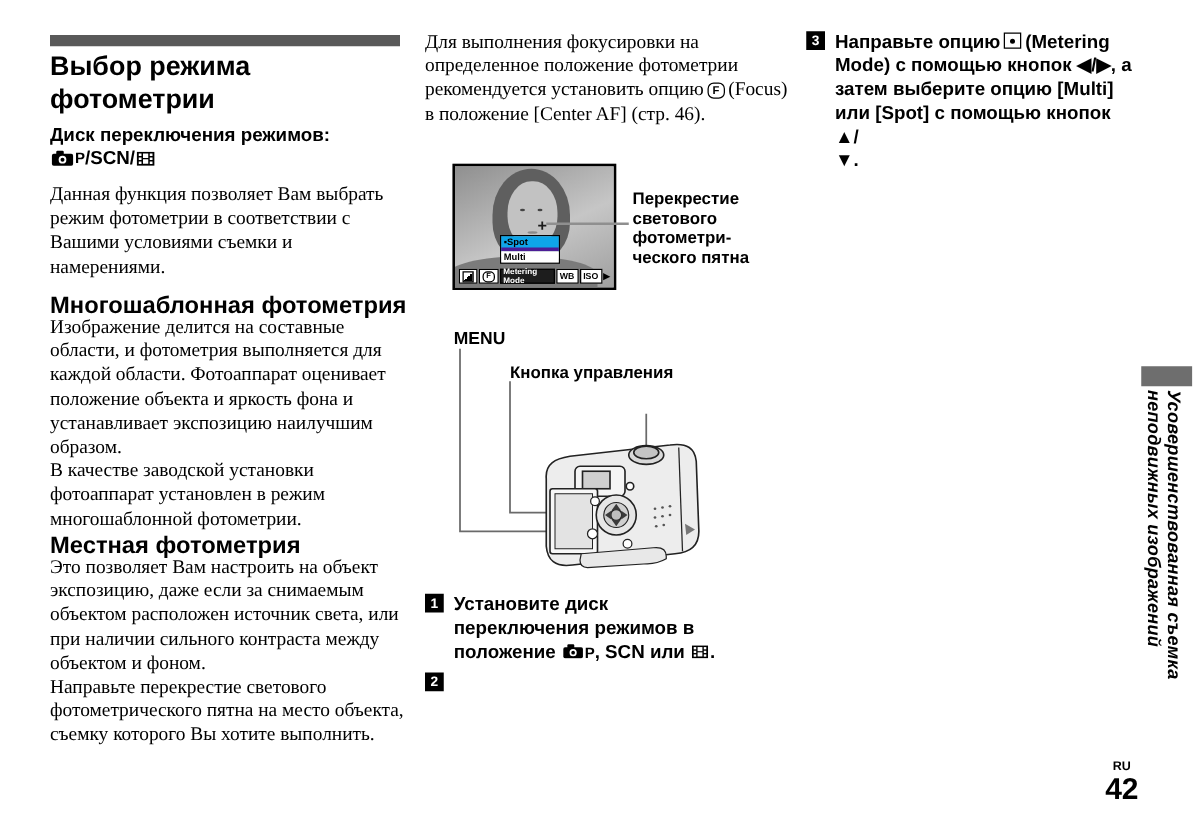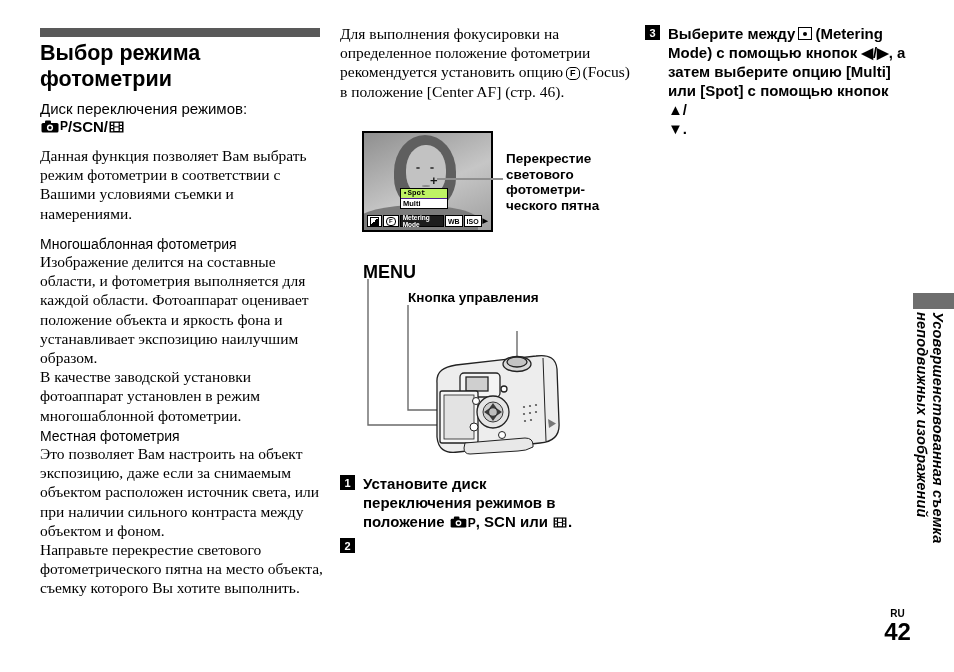--- a/index.html
+++ b/index.html
@@ -4,25 +4,25 @@
 <style>
   html,body{margin:0;padding:0;background:#fff;}
   #page{position:relative;width:954px;height:672px;background:#ffffff;overflow:hidden;
         font-family:"Liberation Sans",sans-serif;color:#000;}
   .pre{white-space:pre-line;}
 
   
   .rule-bar{position:absolute;left:40px;top:28px;width:280px;height:9px;background:#595959;}
   .doc-title{position:absolute;left:40px;top:40px;width:300px;
              font-weight:bold;font-size:21.5px;line-height:26px;}
-  .subhead{position:absolute;left:40px;top:99px;width:300px;font-weight:normal;font-size:15px;line-height:19px;}
+  .subhead{position:absolute;left:40px;top:99px;width:300px;font-weight:bold;font-size:15px;line-height:19px;}
   .subhead-icons{position:absolute;left:40px;top:117px;width:300px;font-weight:bold;font-size:15px;line-height:19px;display:flex;align-items:center;}
   .serif{font-family:"Liberation Serif",serif;font-size:15.5px;line-height:19.2px;}
   .p-intro{position:absolute;left:40px;top:146px;width:284px;}
-  .h3{position:absolute;font-weight:normal;font-size:14px;line-height:17px;width:300px;}
+  .h3{position:absolute;font-weight:bold;font-size:19px;line-height:17px;width:300px;}
   .h3a{left:40px;top:236px;}
   .pa{position:absolute;left:40px;top:252px;width:284px;}
   .h3b{left:40px;top:428px;}
   .pb{position:absolute;left:40px;top:444px;width:284px;}
 
   
   .p-focus{position:absolute;left:340px;top:24px;width:292px;}
   .icon-badge{display:inline-block;border:1px solid #000;border-radius:5px;
               font-weight:bold;font-size:9px;line-height:11px;padding:0 3px;vertical-align:1px;margin:0 3px;
               font-family:"Liberation Sans",sans-serif;}
@@ -31,33 +31,33 @@
 
   .lcd{position:absolute;left:362px;top:131px;width:127px;height:97px;border:2px solid #000;background:#b5b5b5;overflow:hidden;}
   .lcd-photo{position:absolute;inset:0;background:linear-gradient(155deg,#8f8f8f 0%,#c6c6c6 55%,#9f9f9f 100%);}
   .hair{position:absolute;left:30px;top:2px;width:62px;height:74px;border-radius:50% 50% 42% 42%;background:#5f5f5f;}
   .face{position:absolute;left:42px;top:12px;width:40px;height:52px;border-radius:48% 48% 46% 46%;background:#c2c2c2;}
   .eye{position:absolute;width:4px;height:2px;background:#444;border-radius:50%;}
   .mouth{position:absolute;left:58px;top:52px;width:8px;height:2px;background:#8a8a8a;border-radius:50%;}
   .shoulder{position:absolute;left:-6px;top:72px;width:120px;height:30px;border-radius:50% 50% 0 0;background:#7b7b7b;}
   .crosshair{position:absolute;left:66px;top:40px;font-size:13px;font-weight:bold;color:#1a1a1a;}
   .osd-pop{position:absolute;left:36px;top:55px;width:46px;border:1px solid #000;font-weight:bold;font-size:7.5px;line-height:9px;text-align:left;}
-  .osd-pop .row1{background:#bef264;border-bottom:1px solid #4c1d95;padding:0 2px;font-family:Liberation Mono, monospace;}
+  .osd-pop .row1{background:#0ea5e9;border-bottom:3px solid #4c1d95;padding:0 2px;}
   .osd-pop .row2{background:#fff;padding:0 2px;}
   .osd-bar{position:absolute;left:3px;right:3px;bottom:3px;height:12px;display:flex;align-items:stretch;gap:1px;font-weight:bold;}
   .osd-box{border:1px solid #000;background:#fff;display:flex;align-items:center;justify-content:center;font-size:7px;padding:0 2px;}
   .osd-dark{background:#1d1d1d;color:#fff;font-size:6.5px;border:1px solid #000;display:flex;align-items:center;padding:0 2px;}
   .ev-glyph{width:7px;height:7px;border:1px solid #000;background:linear-gradient(135deg,#fff 0 50%,#000 50% 100%);}
   .focus-glyph{border:1px solid #000;border-radius:4px;font-size:6px;line-height:7px;padding:0 2px;font-weight:bold;}
   .osd-next{display:flex;align-items:center;font-size:7px;}
 
   .pointer-line{position:absolute;left:437px;top:178px;width:66px;height:2px;background:#8f8f8f;}
   .label-bold{font-weight:bold;font-size:13.5px;line-height:15.5px;}
   .crosshair-label{position:absolute;left:506px;top:151px;width:120px;}
-  .lbl-menu{position:absolute;left:363px;top:262px;font-weight:bold;font-size:18px;}
+  .lbl-menu{position:absolute;left:363px;top:262px;font-weight:bold;font-size:14px;}
   .lbl-control{position:absolute;left:408px;top:290px;}
   .lbl-dial{position:absolute;left:447px;top:314px;}
   .cam-svg{position:absolute;left:340px;top:255px;}
 
   .step{position:absolute;display:flex;}
   .step-num{flex:0 0 auto;width:15px;height:15px;background:#000;color:#fff;font-weight:bold;font-size:11px;
             display:flex;align-items:center;justify-content:center;margin-right:8px;margin-top:1px;}
   .step-body{font-weight:bold;font-size:15px;line-height:19px;}
   .step1{left:340px;top:474px;}
   .step1 .step-body{width:250px;}
@@ -226,21 +226,21 @@
         </svg><span>.</span>
     </div>
   </div>
 
   <div class="step step2">
     <div class="step-num">2</div>
   </div>
 
   <div class="step step3">
     <div class="step-num">3</div>
-    <div class="step-body"><span>Выберите между</span><span class="spot-icon"></span><span class="pre">(Metering Mode) с помощью кнопок ◀/▶, а затем выберите опцию [Multi] или [Spot] с помощью кнопок ▲/
+    <div class="step-body"><span>Направьте опцию</span><span class="spot-icon"></span><span class="pre">(Metering Mode) с помощью кнопок ◀/▶, а затем выберите опцию [Multi] или [Spot] с помощью кнопок ▲/
 ▼.</span>
     </div>
   </div>
 
   <div class="side-tab"></div>
   <div class="side-label pre">Усовершенствованная съемка
 неподвижных изображений</div>
 
   <div class="page-num">
     <div class="page-lang">RU</div>

